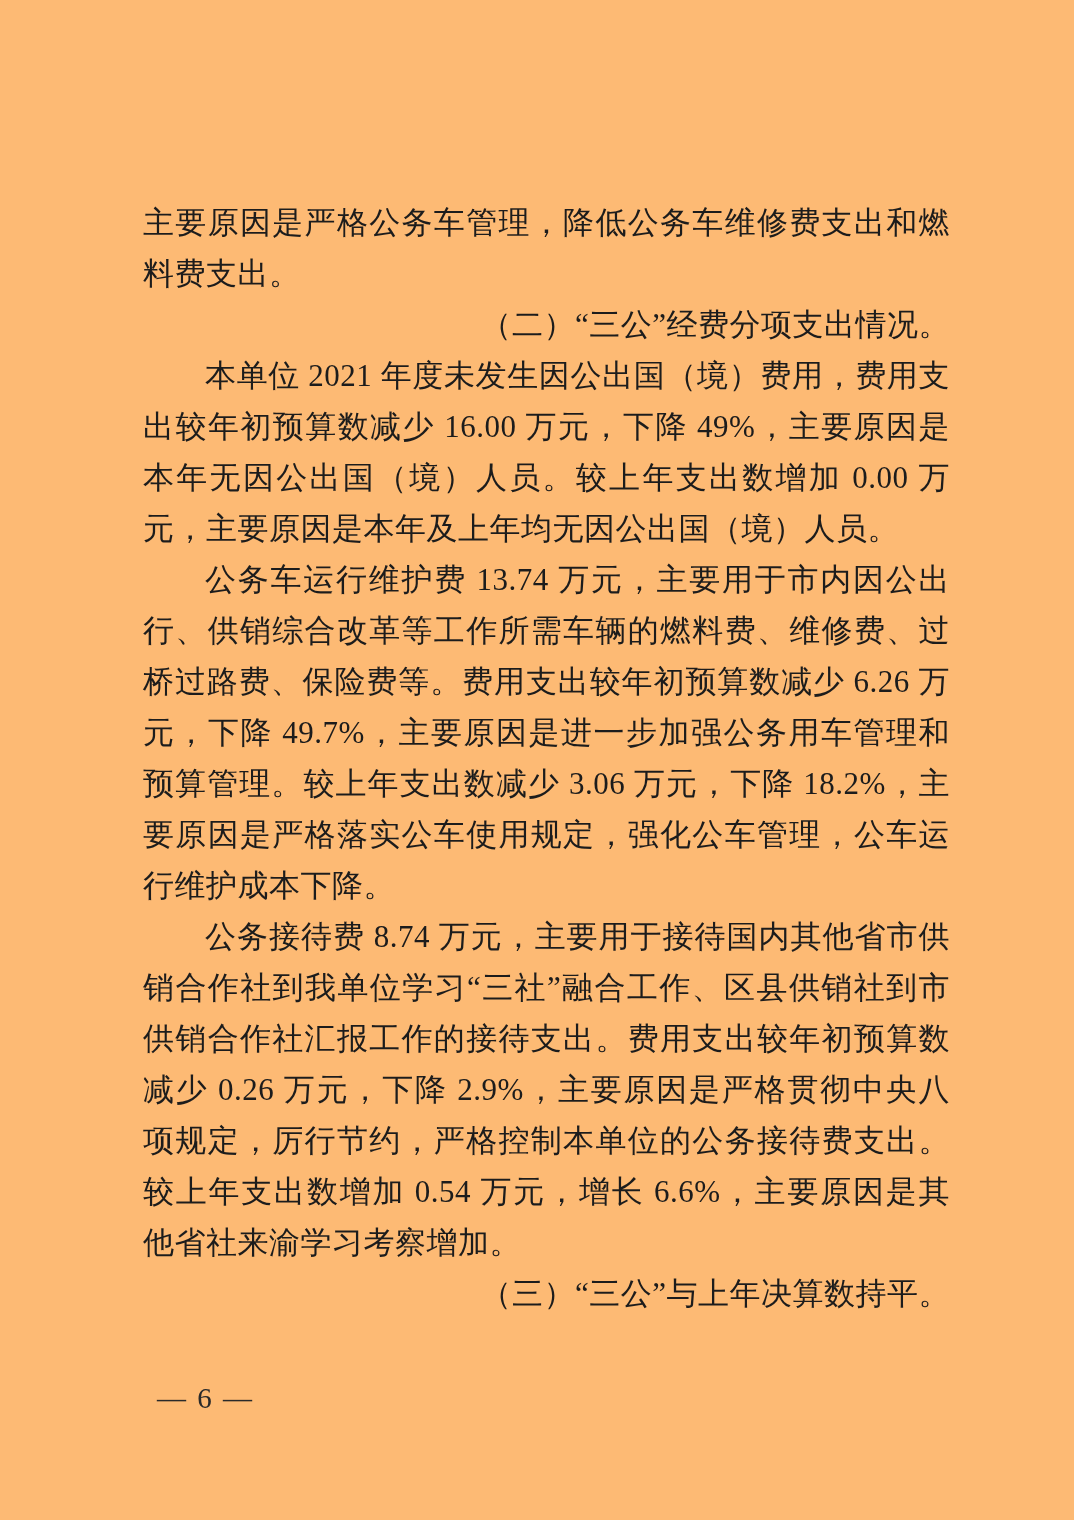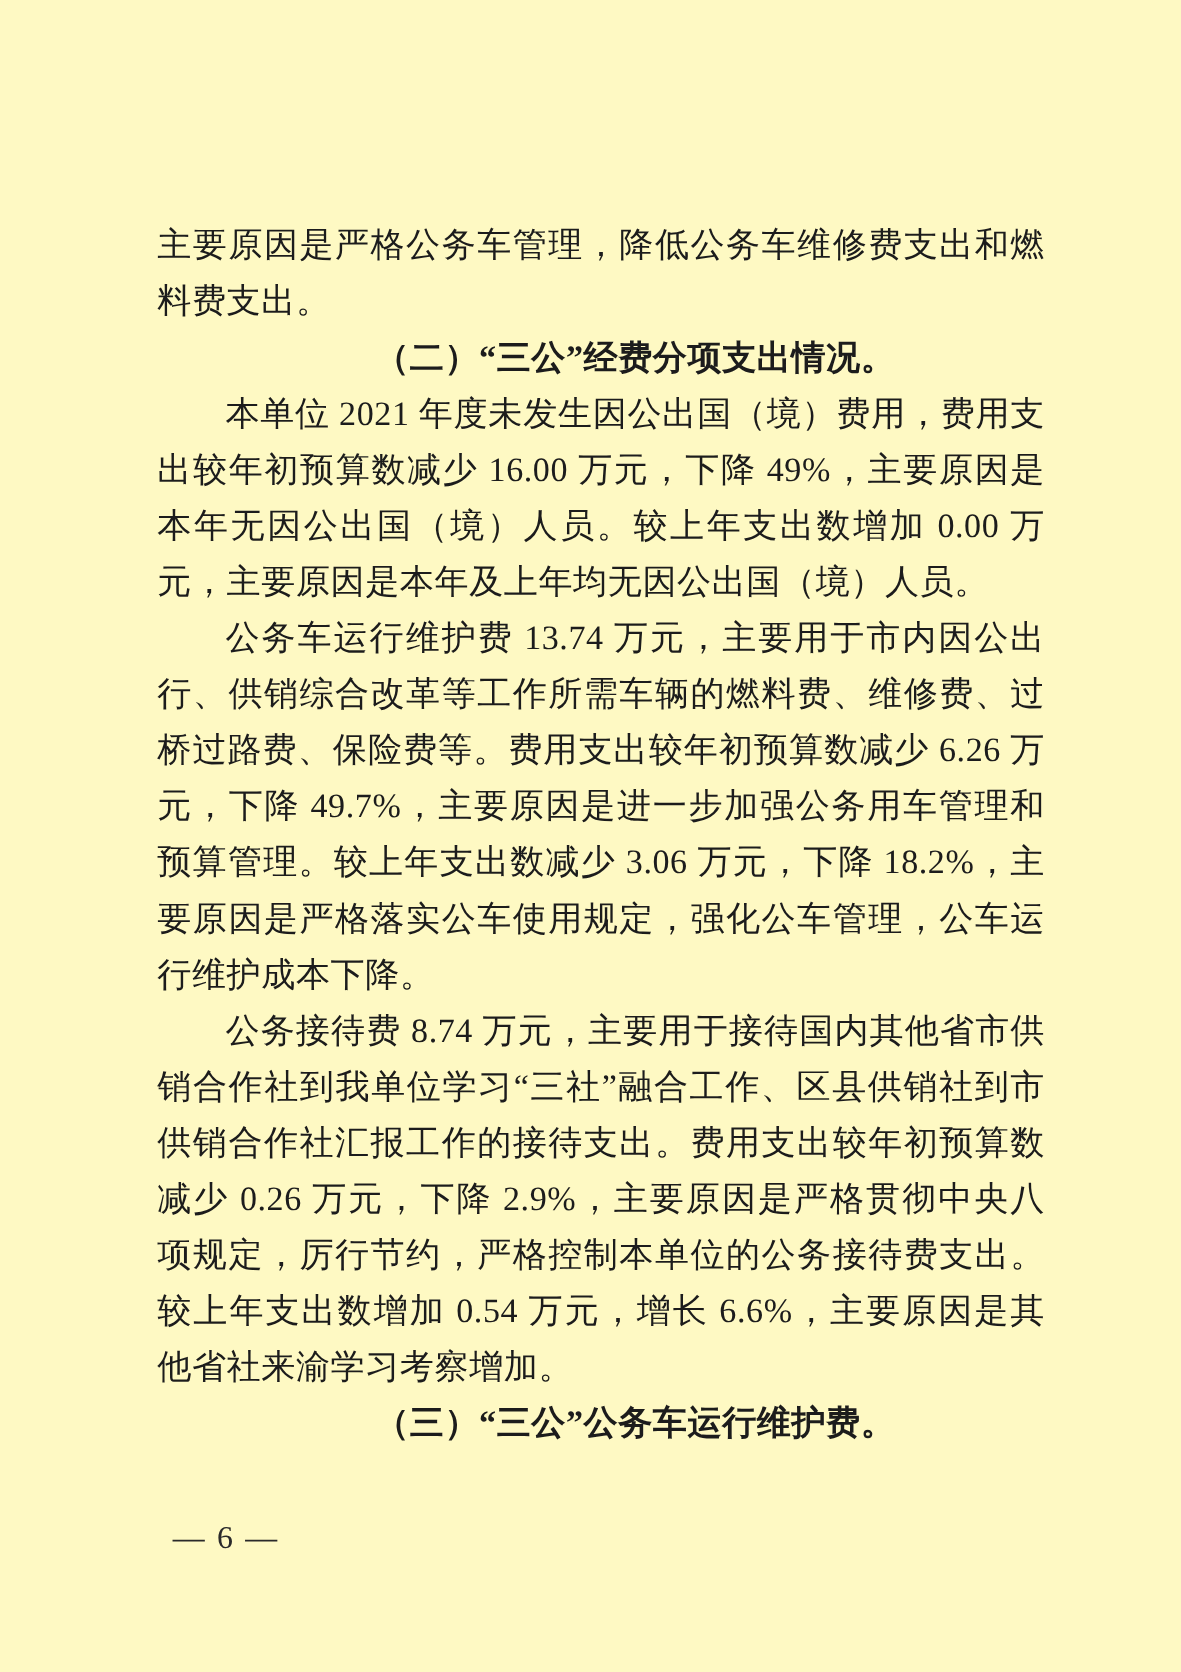--- a/index.html
+++ b/index.html
@@ -4,21 +4,21 @@
 <style>
   * { margin: 0; padding: 0; box-sizing: border-box; }
   html, body {
     width: 1074px;
     background: #ffffff;
   }
   .page {
     position: relative;
     width: 1074px;
     height: 1520px;
-    background: #fef9c3;
+    background: #fdba74;
     overflow: hidden;
     font-family: "Liberation Serif", "DejaVu Serif", serif;
     color: #1c1c1c;
   }
   .content {
     position: absolute;
     left: 143px;
     top: 197px;
     width: 807px;
   }
@@ -26,22 +26,22 @@
     font-size: 31px;
     line-height: 51px;
     text-align: justify;
     text-indent: 2em;
     letter-spacing: 0.5px;
   }
   .para.continuation {
     text-indent: 0;
   }
   .para.heading {
-    font-weight: bold;
-    text-align: center;
+    font-weight: normal;
+    text-align: right;
   }
   .footer {
     position: absolute;
     left: 157px;
     top: 1378px;
     font-size: 29px;
     line-height: 40px;
     color: #2a2a2a;
     letter-spacing: 2px;
   }
@@ -49,16 +49,16 @@
 </head>
 <body>
 
 <div class="page">
   <div class="content">
     <p class="para continuation">主要原因是严格公务车管理，降低公务车维修费支出和燃料费支出。</p>
     <p class="para heading">（二）“三公”经费分项支出情况。</p>
     <p class="para">本单位 2021 年度未发生因公出国（境）费用，费用支出较年初预算数减少 16.00 万元，下降 49%，主要原因是本年无因公出国（境）人员。较上年支出数增加 0.00 万元，主要原因是本年及上年均无因公出国（境）人员。</p>
     <p class="para">公务车运行维护费 13.74 万元，主要用于市内因公出行、供销综合改革等工作所需车辆的燃料费、维修费、过桥过路费、保险费等。费用支出较年初预算数减少 6.26 万元，下降 49.7%，主要原因是进一步加强公务用车管理和预算管理。较上年支出数减少 3.06 万元，下降 18.2%，主要原因是严格落实公车使用规定，强化公车管理，公车运行维护成本下降。</p>
     <p class="para">公务接待费 8.74 万元，主要用于接待国内其他省市供销合作社到我单位学习“三社”融合工作、区县供销社到市供销合作社汇报工作的接待支出。费用支出较年初预算数减少 0.26 万元，下降 2.9%，主要原因是严格贯彻中央八项规定，厉行节约，严格控制本单位的公务接待费支出。较上年支出数增加 0.54 万元，增长 6.6%，主要原因是其他省社来渝学习考察增加。</p>
-    <p class="para heading">（三）“三公”公务车运行维护费。</p>
+    <p class="para heading">（三）“三公”与上年决算数持平。</p>
   </div>
   <div class="footer">— 6 —</div>
 </div>
 
 </body></html>

